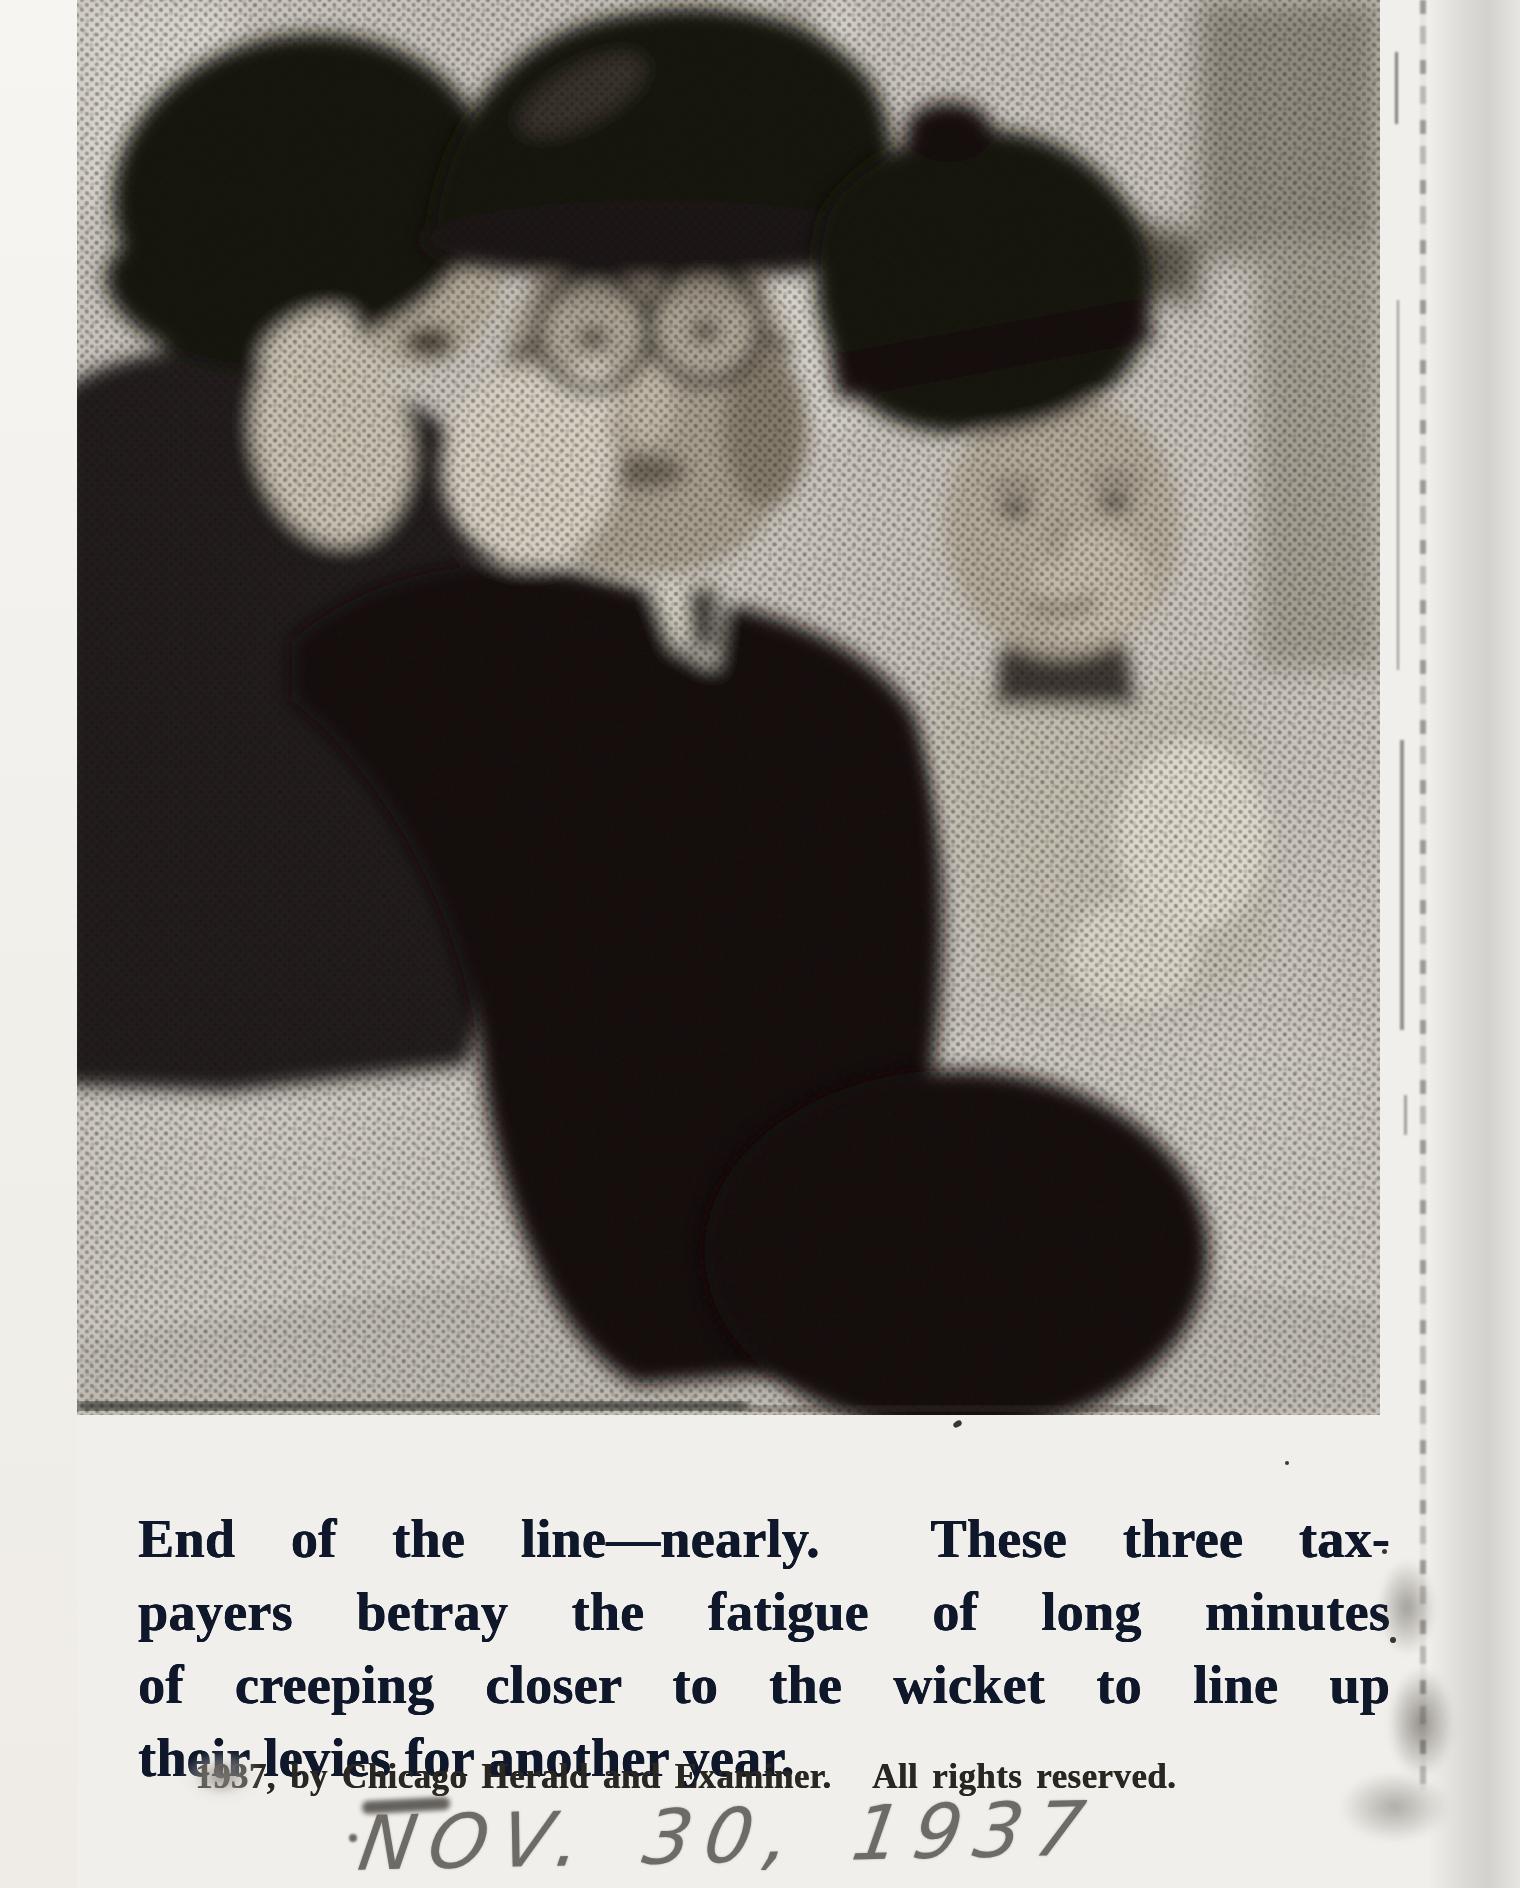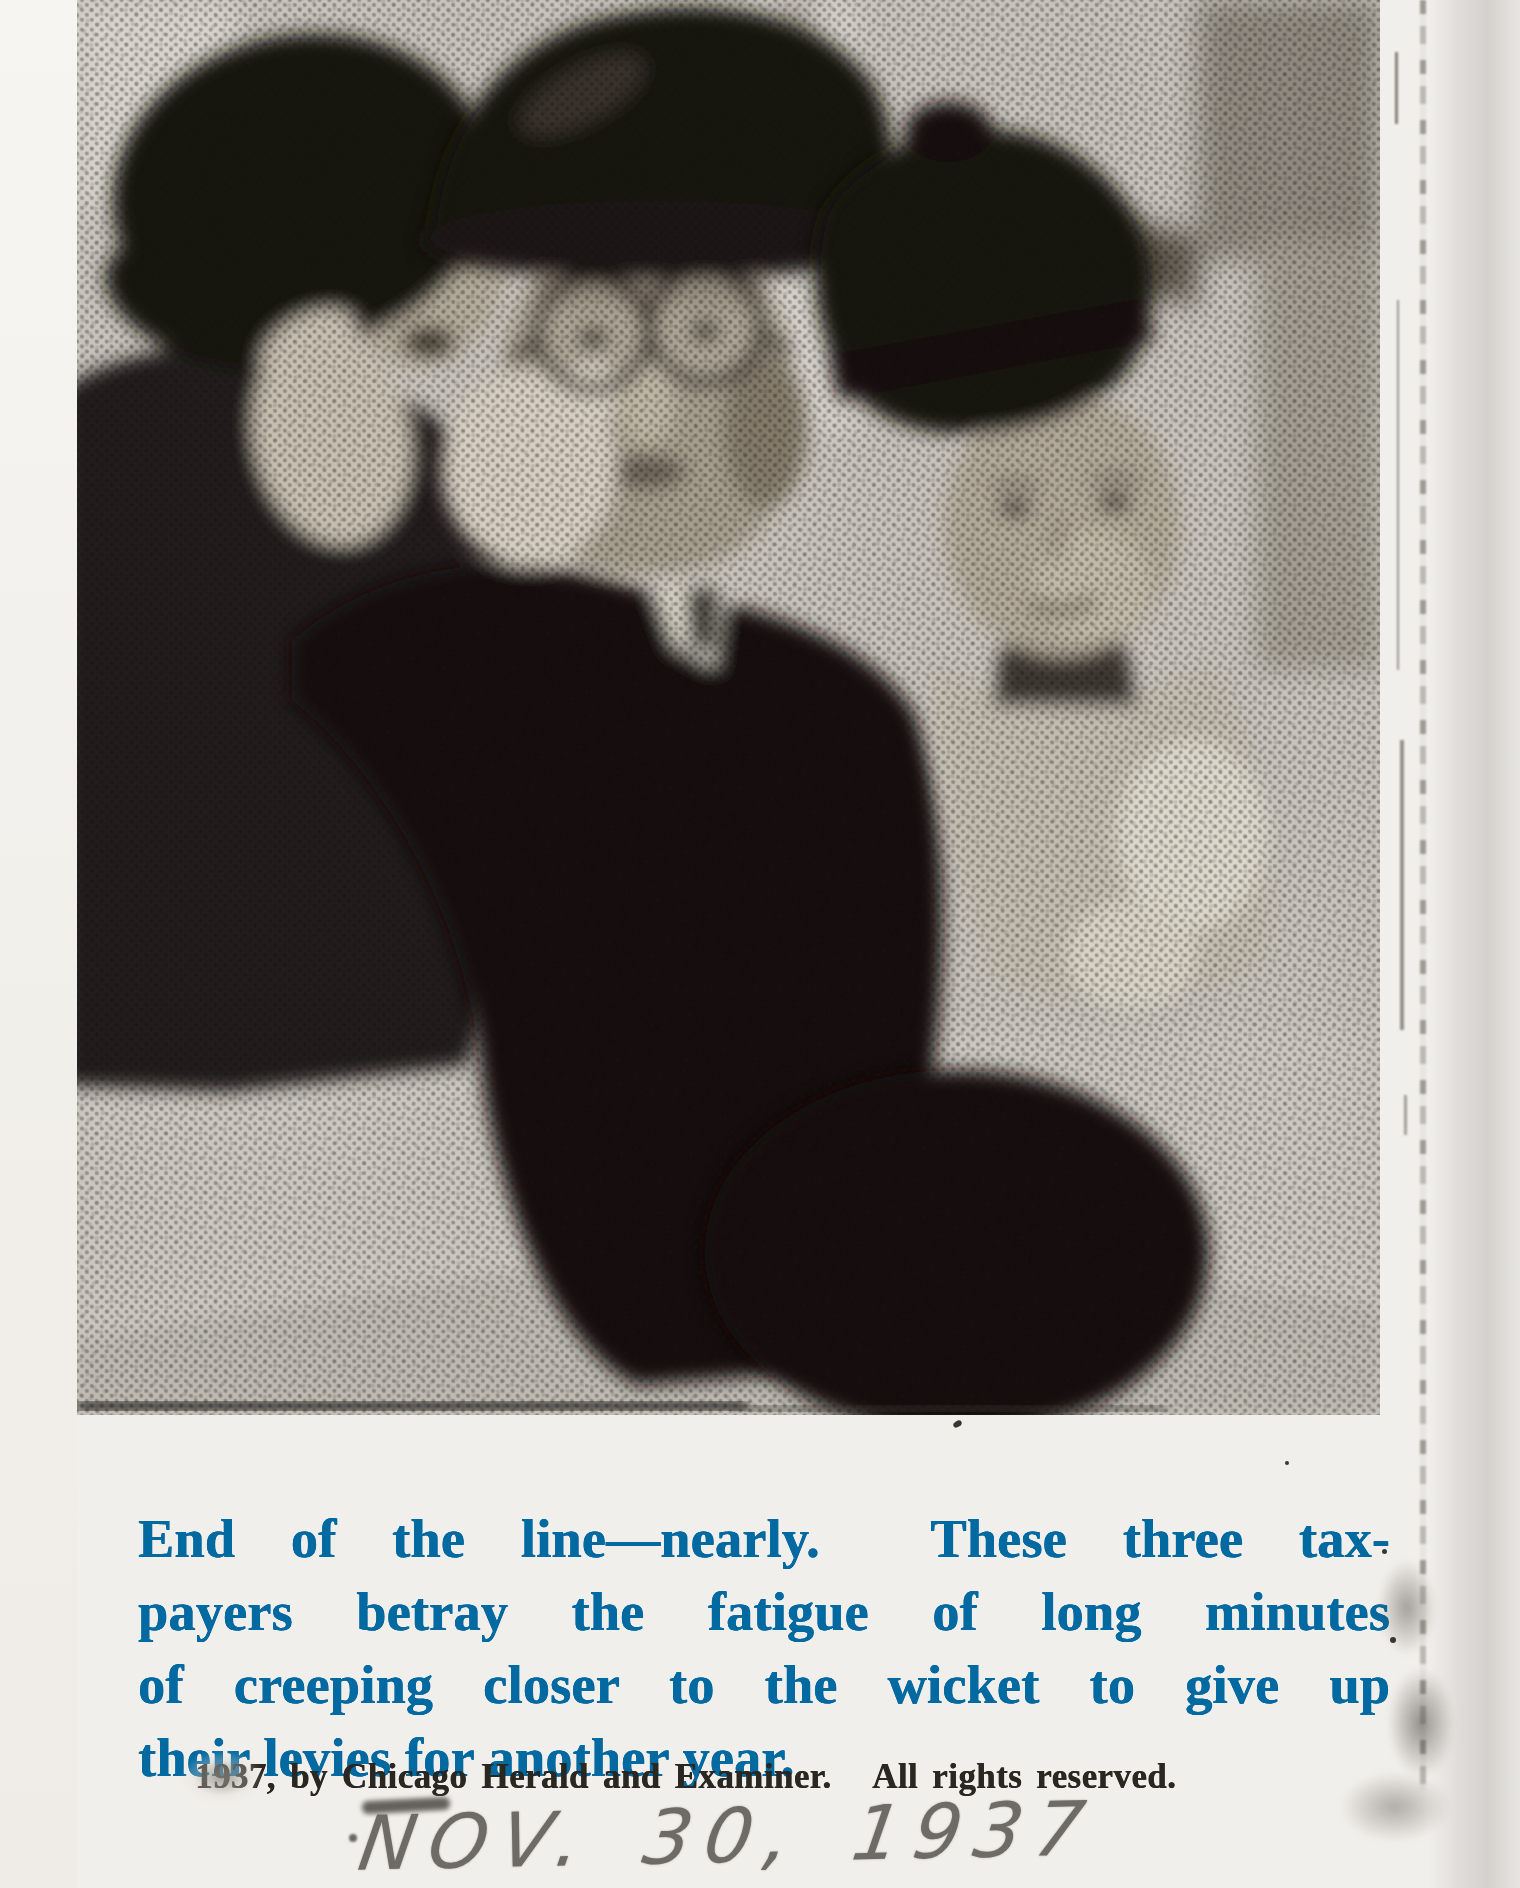--- a/index.html
+++ b/index.html
@@ -3,21 +3,21 @@
 <meta charset="utf-8">
 <style>
   html,body{margin:0;padding:0;background:#e7e5e0;}
   .page{position:relative;width:1520px;height:1888px;background:#f1efeb;overflow:hidden;
         font-family:"Liberation Serif",serif;}
   .margin-left{position:absolute;left:0;top:0;width:77px;height:1888px;
         background:linear-gradient(180deg,#f6f5f2 0%,#f1efea 55%,#efece7 100%);}
   .photo-wrap{position:absolute;left:77px;top:0;width:1303px;height:1415px;}
   .photo-wrap svg{display:block;width:1303px;height:1415px;}
 
-  .caption{position:absolute;left:138px;top:1503px;width:1252px;color:#0369a1;
+  .caption{position:absolute;left:138px;top:1503px;width:1252px;color:#0f172a;
         font-weight:700;font-size:54px;line-height:73px;letter-spacing:.3px;}
   .cap-line{white-space:pre-wrap;text-align:justify;text-align-last:justify;
         text-shadow:.6px 0 0 currentColor,0 .4px 0 currentColor;}
   .cap-line.last{text-align:left;text-align-last:left;}
 
   .credit{position:absolute;left:195px;top:1757px;font-size:35px;font-weight:700;color:#2a2620;
         white-space:pre;letter-spacing:.4px;word-spacing:5px;text-shadow:.5px 0 0 currentColor;}
   .credit-smudge{position:absolute;left:180px;top:1750px;width:84px;height:54px;
         background:radial-gradient(closest-side,rgba(140,136,128,.78),rgba(224,221,214,.28) 68%,rgba(224,221,214,0));
         filter:blur(2px);}
@@ -155,21 +155,21 @@
       </g>
 
       <rect width="1303" height="1415" fill="url(#dots)" opacity="0.30"></rect>
       <rect width="1303" height="1415" fill="url(#dots2)" opacity="0.12"></rect>
     </svg>
   </div>
 
   <div class="caption">
     <div class="cap-line">End of the line—nearly.  These three tax-</div>
     <div class="cap-line">payers betray the fatigue of long minutes</div>
-    <div class="cap-line">of creeping closer to the wicket to give up</div>
+    <div class="cap-line">of creeping closer to the wicket to line up</div>
     <div class="cap-line last">their levies for another year.</div>
   </div>
 
   <div class="credit">1937, by Chicago Herald and Examiner.   All rights reserved.</div>
   <div class="credit-smudge"></div>
 
   <div class="pencil-smudge"></div>
   <div class="pencil-dot"></div>
   <div class="handwriting">NOV. 30, 1937</div>
 

